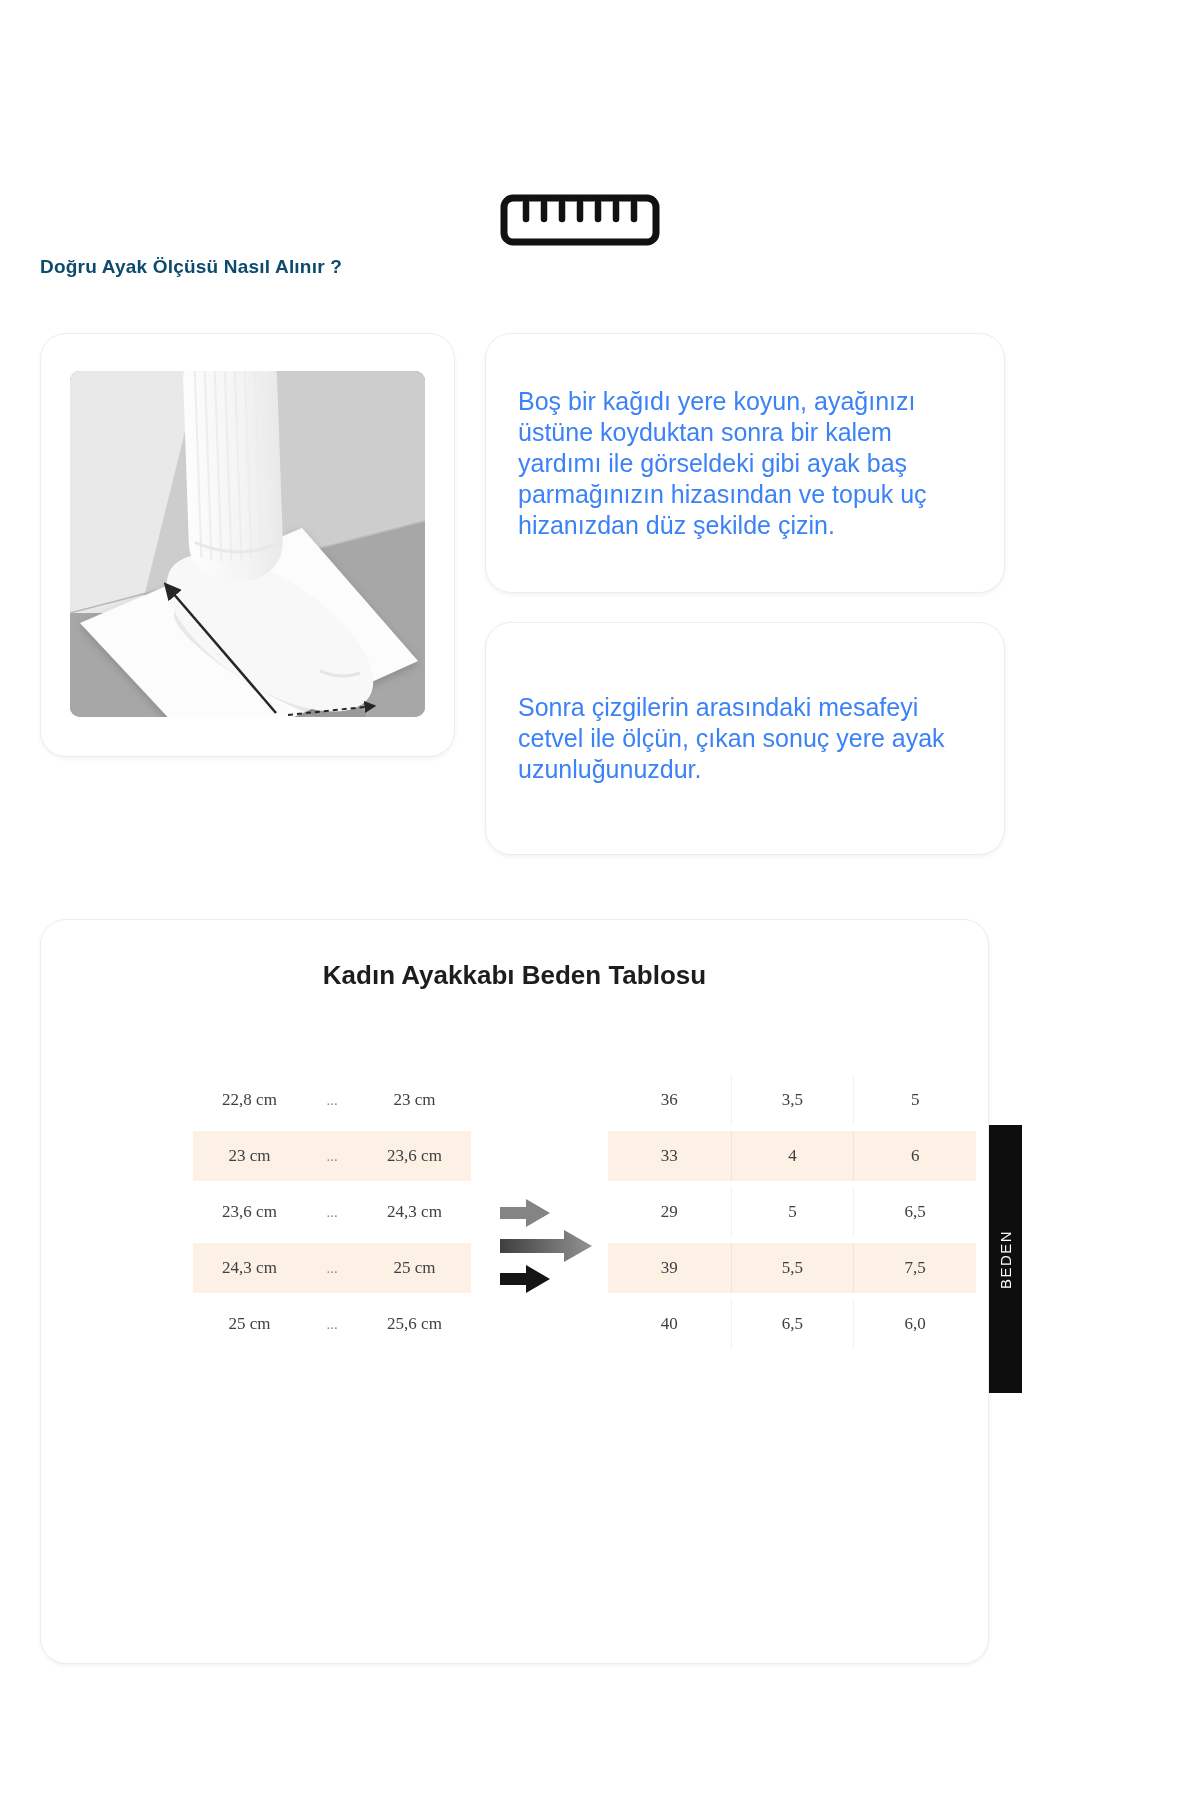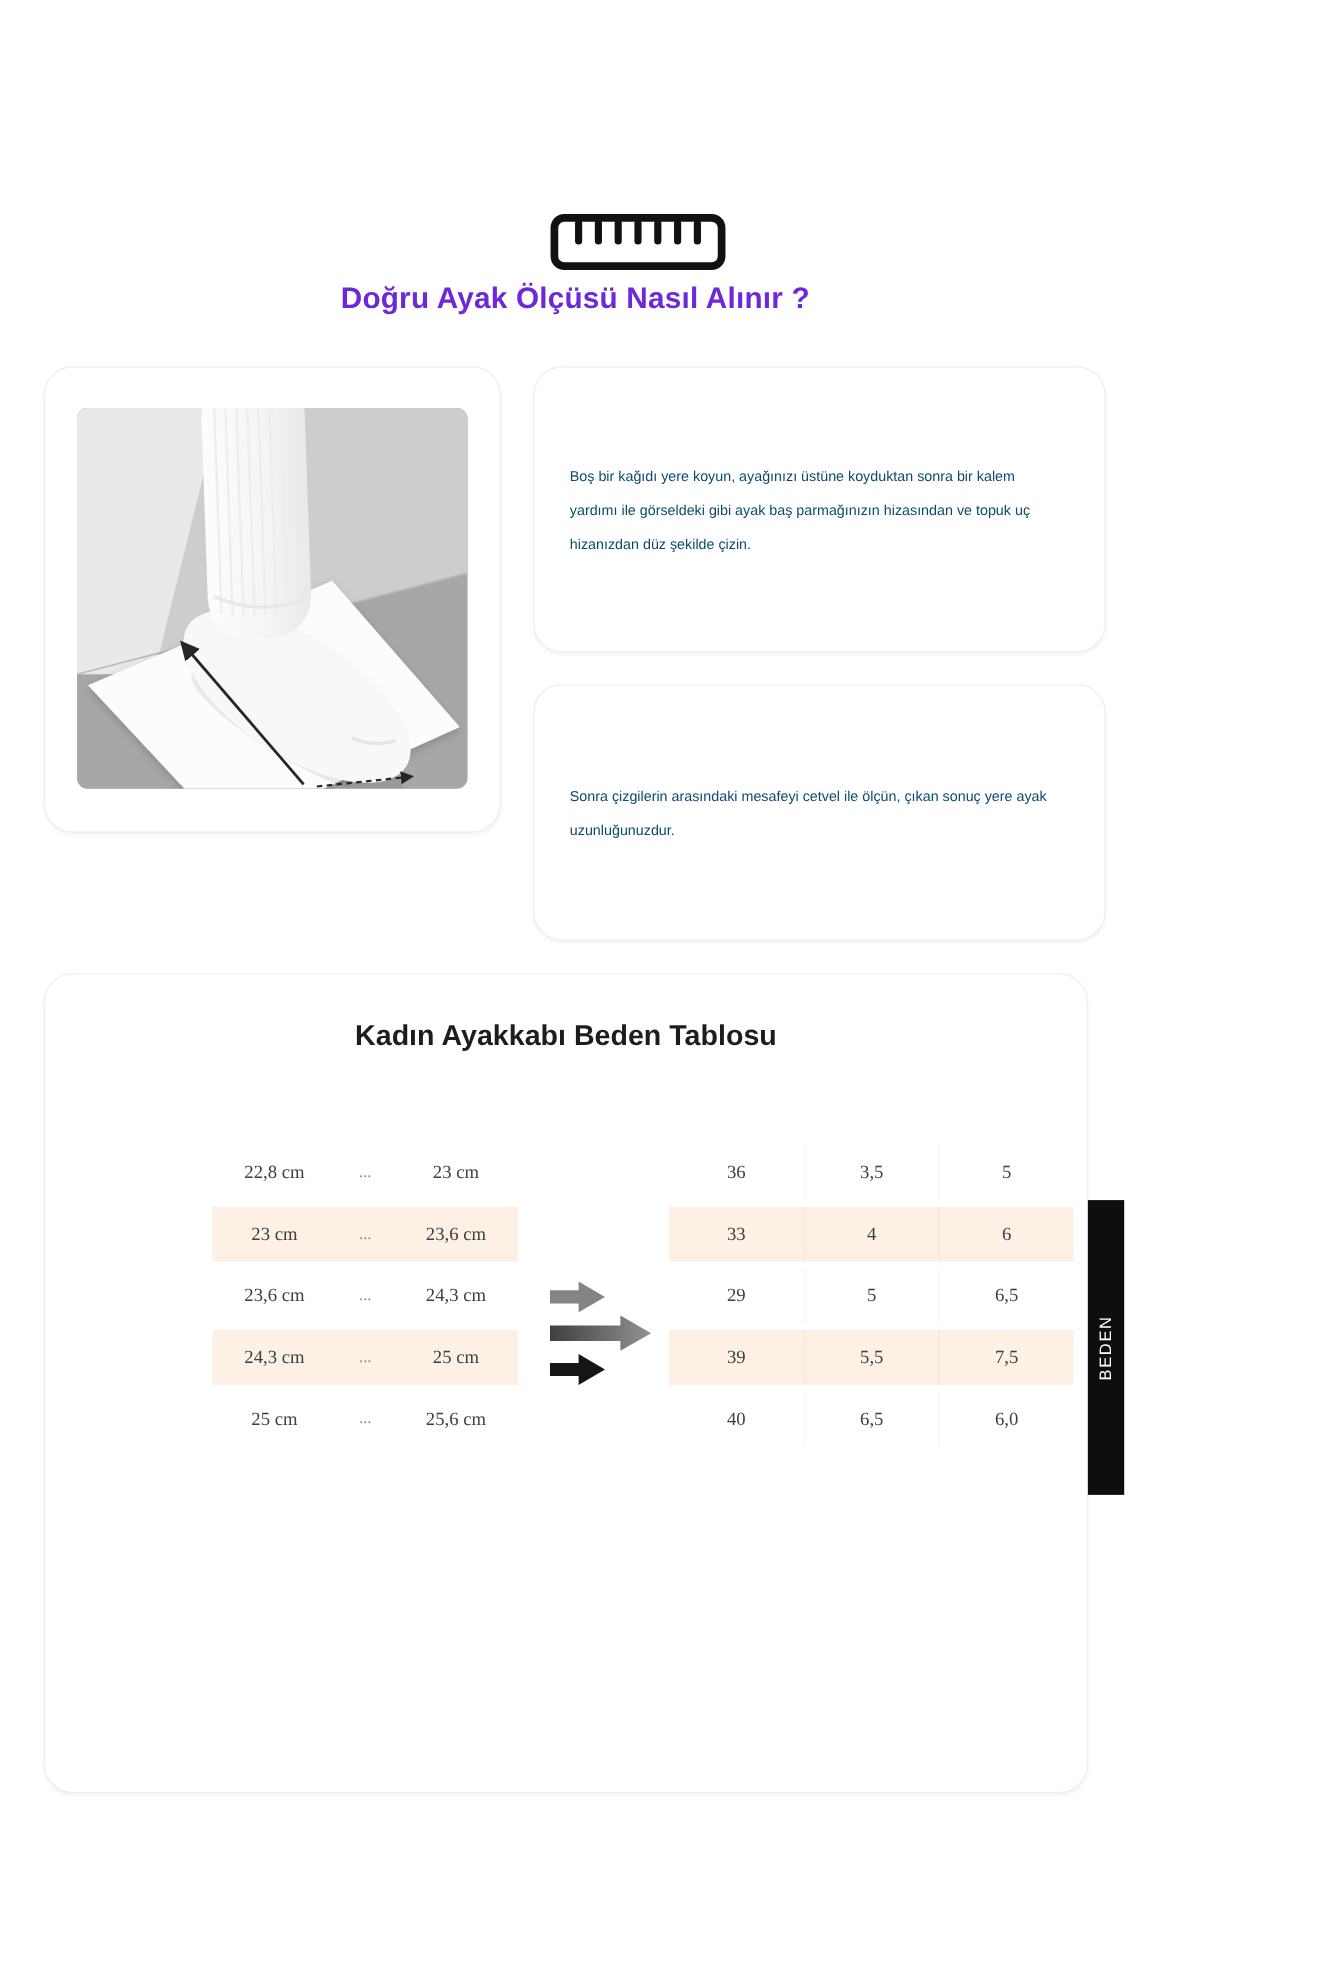--- a/index.html
+++ b/index.html
@@ -10,38 +10,38 @@
   html,body{background:#fff}
   body{
     width:1200px;height:1800px;position:relative;
     font-family:"Liberation Sans", sans-serif;color:#212121;overflow:hidden;
   }
   .abs{position:absolute}
 
   
   #ruler-wrap{left:500px;top:194px;width:160px;height:52px}
   #main-title{
-    left:40px;top:256px;width:966px;text-align:center;
-    font-size:27px;font-weight:bold;color:#6d28d9;letter-spacing:.2px;
+    left:40px;top:256px;width:966px;text-align:left;
+    font-size:19px;font-weight:bold;color:#0c4a6e;letter-spacing:.2px;
   }
 
   .card{
     position:absolute;background:#fff;border:1px solid #ededed;border-radius:26px;
     box-shadow:0 2px 4px rgba(0,0,0,.05);
   }
   #photo-card{left:40px;top:333px;width:415px;height:424px}
   #photo-wrap{left:29px;top:37px;width:355px;height:346px;border-radius:10px;overflow:hidden;background:#a7a7a7}
 
   .text-card{display:flex;align-items:center;padding:0 38px 0 32px}
   #text-card-1{left:485px;top:333px;width:520px;height:260px}
   #text-card-2{left:485px;top:622px;width:520px;height:233px}
-  .instr{font-size:13px;line-height:31px;color:#0c4a6e}
+  .instr{font-size:25px;line-height:31px;color:#3b82f6}
 
   
-  #chart-card{left:40px;top:885px;width:949px;height:745px}
+  #chart-card{left:40px;top:919px;width:949px;height:745px}
   #chart-title{
     position:absolute;left:0;top:40px;width:100%;text-align:center;
     font-size:26px;font-weight:bold;color:#1d1d1f;
   }
 
   .tbl{position:absolute}
   #cm-table{left:152px;top:155px;width:278px}
   #eu-table{left:567px;top:155px;width:368px}
 
   .t-header{

